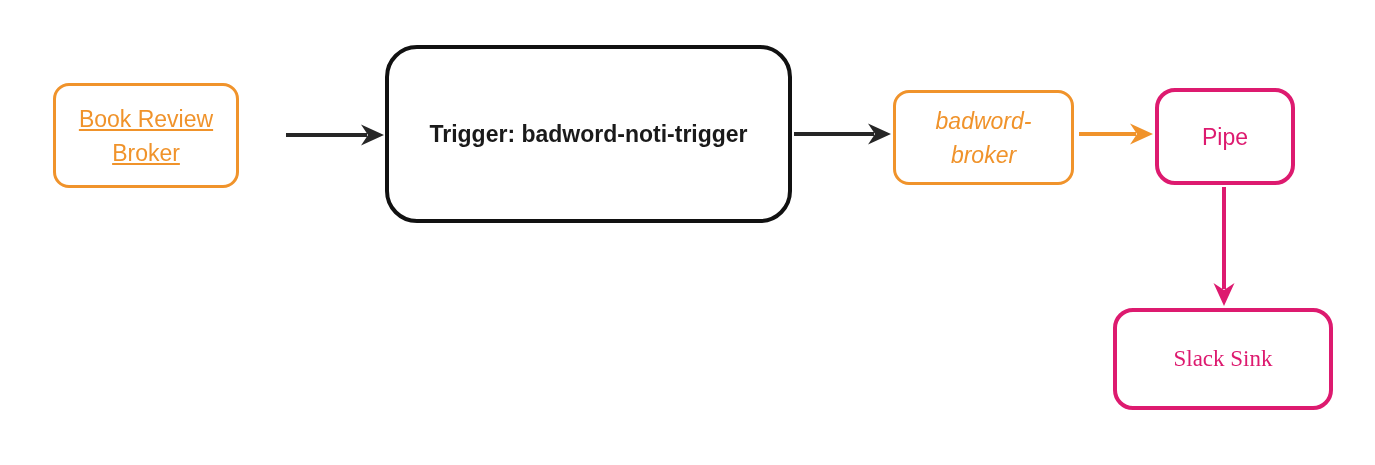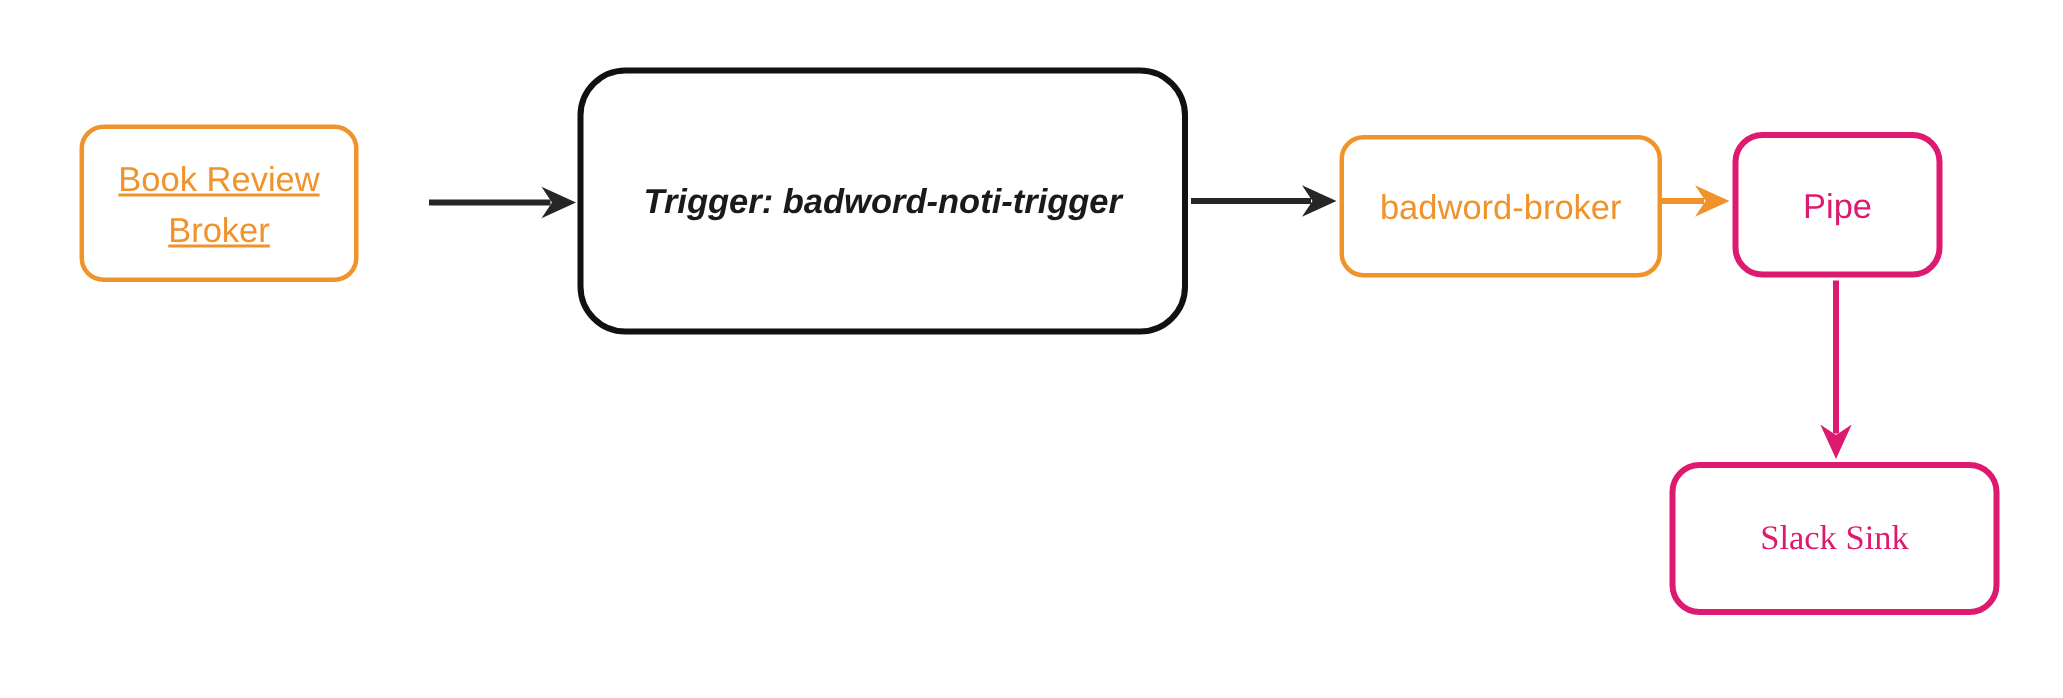--- a/index.html
+++ b/index.html
@@ -51,22 +51,22 @@
     color: var(--color-pink, #DD1A6F);
     border-radius: 20px;
   }
   .node.black {
     border: 4px solid var(--color-node-border-black, #111111);
     color: var(--color-text-black, #1a1a1a);
     border-radius: 32px;
   }
 
   .node-book-review-broker { left: 53px;  top: 83px;  width: 186px; height: 105px; padding: 0 18px; text-decoration: underline; }
-  .node-trigger            { left: 385px; top: 45px;  width: 407px; height: 178px; font-style: italic; }
-  .node-badword-broker     { left: 893px; top: 90px;  width: 215px; height: 95px;  padding: 16px 10px; }
+  .node-trigger            { left: 385px; top: 45px;  width: 407px; height: 178px; }
+  .node-badword-broker     { left: 893px; top: 90px;  width: 181px; height: 95px;  padding: 16px 10px; font-style: italic; }
   .node-pipe               { left: 1155px;top: 88px;  width: 140px; height: 97px;  }
   .node-slack-sink         { left: 1113px;top: 308px; width: 220px; height: 102px; font-family: Liberation Serif, serif; }
 
   .trigger-line { display: block; line-height: 35px; font-size: 23px; white-space: nowrap; }
   .b { font-weight: 700; }
 </style>
 </head>
 <body>
 
 <div class="canvas">

